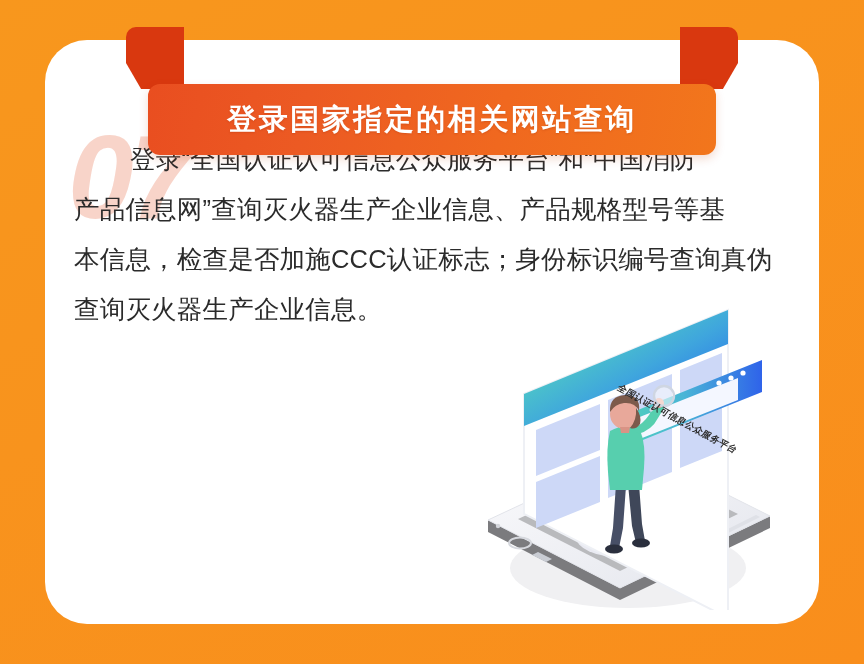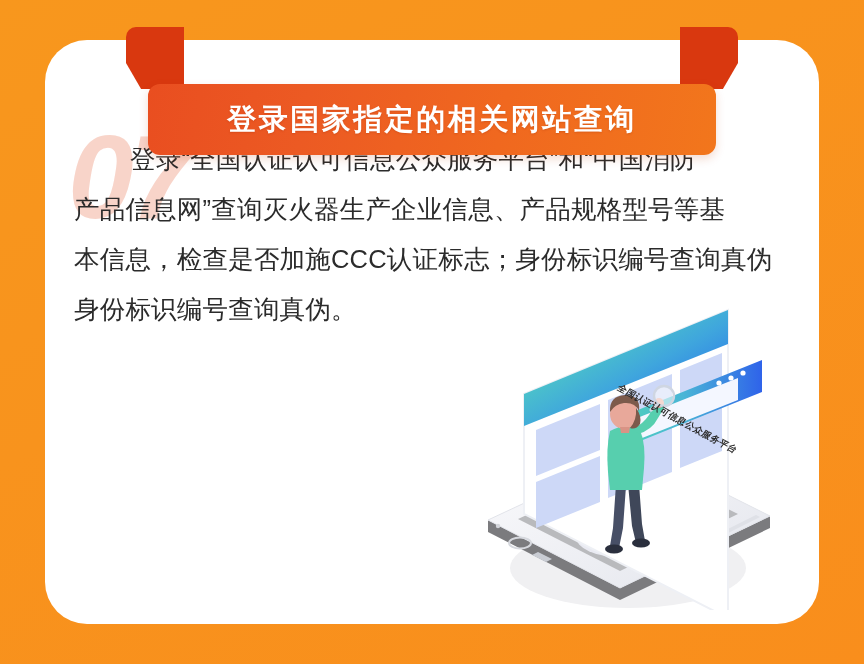--- a/index.html
+++ b/index.html
@@ -152,21 +152,21 @@
 <div class="poster">
 
   <div class="card"></div>
 
   <div class="watermark">07</div>
 
   <div class="body-text">
     <div class="line first">登录“全国认证认可信息公众服务平台”和“中国消防</div>
     <div class="line">产品信息网”查询灭火器生产企业信息、产品规格型号等基</div>
     <div class="line">本信息，检查是否加施CCC认证标志；身份标识编号查询真伪</div>
-    <div class="line">身份标识编号查询真伪。</div>
+    <div class="line">查询灭火器生产企业信息。</div>
   </div>
 
   <div class="illustration">
     <svg viewBox="0 0 330 310" xmlns="http://www.w3.org/2000/svg">
       <defs>
         <linearGradient id="hdr" x1="0" y1="0" x2="1" y2="1">
           <stop offset="0%" stop-color="#4fd3b8"></stop>
           <stop offset="30%" stop-color="#4ec9c6"></stop>
           <stop offset="55%" stop-color="#3fa6dd"></stop>
           <stop offset="78%" stop-color="#2f7ee8"></stop>

